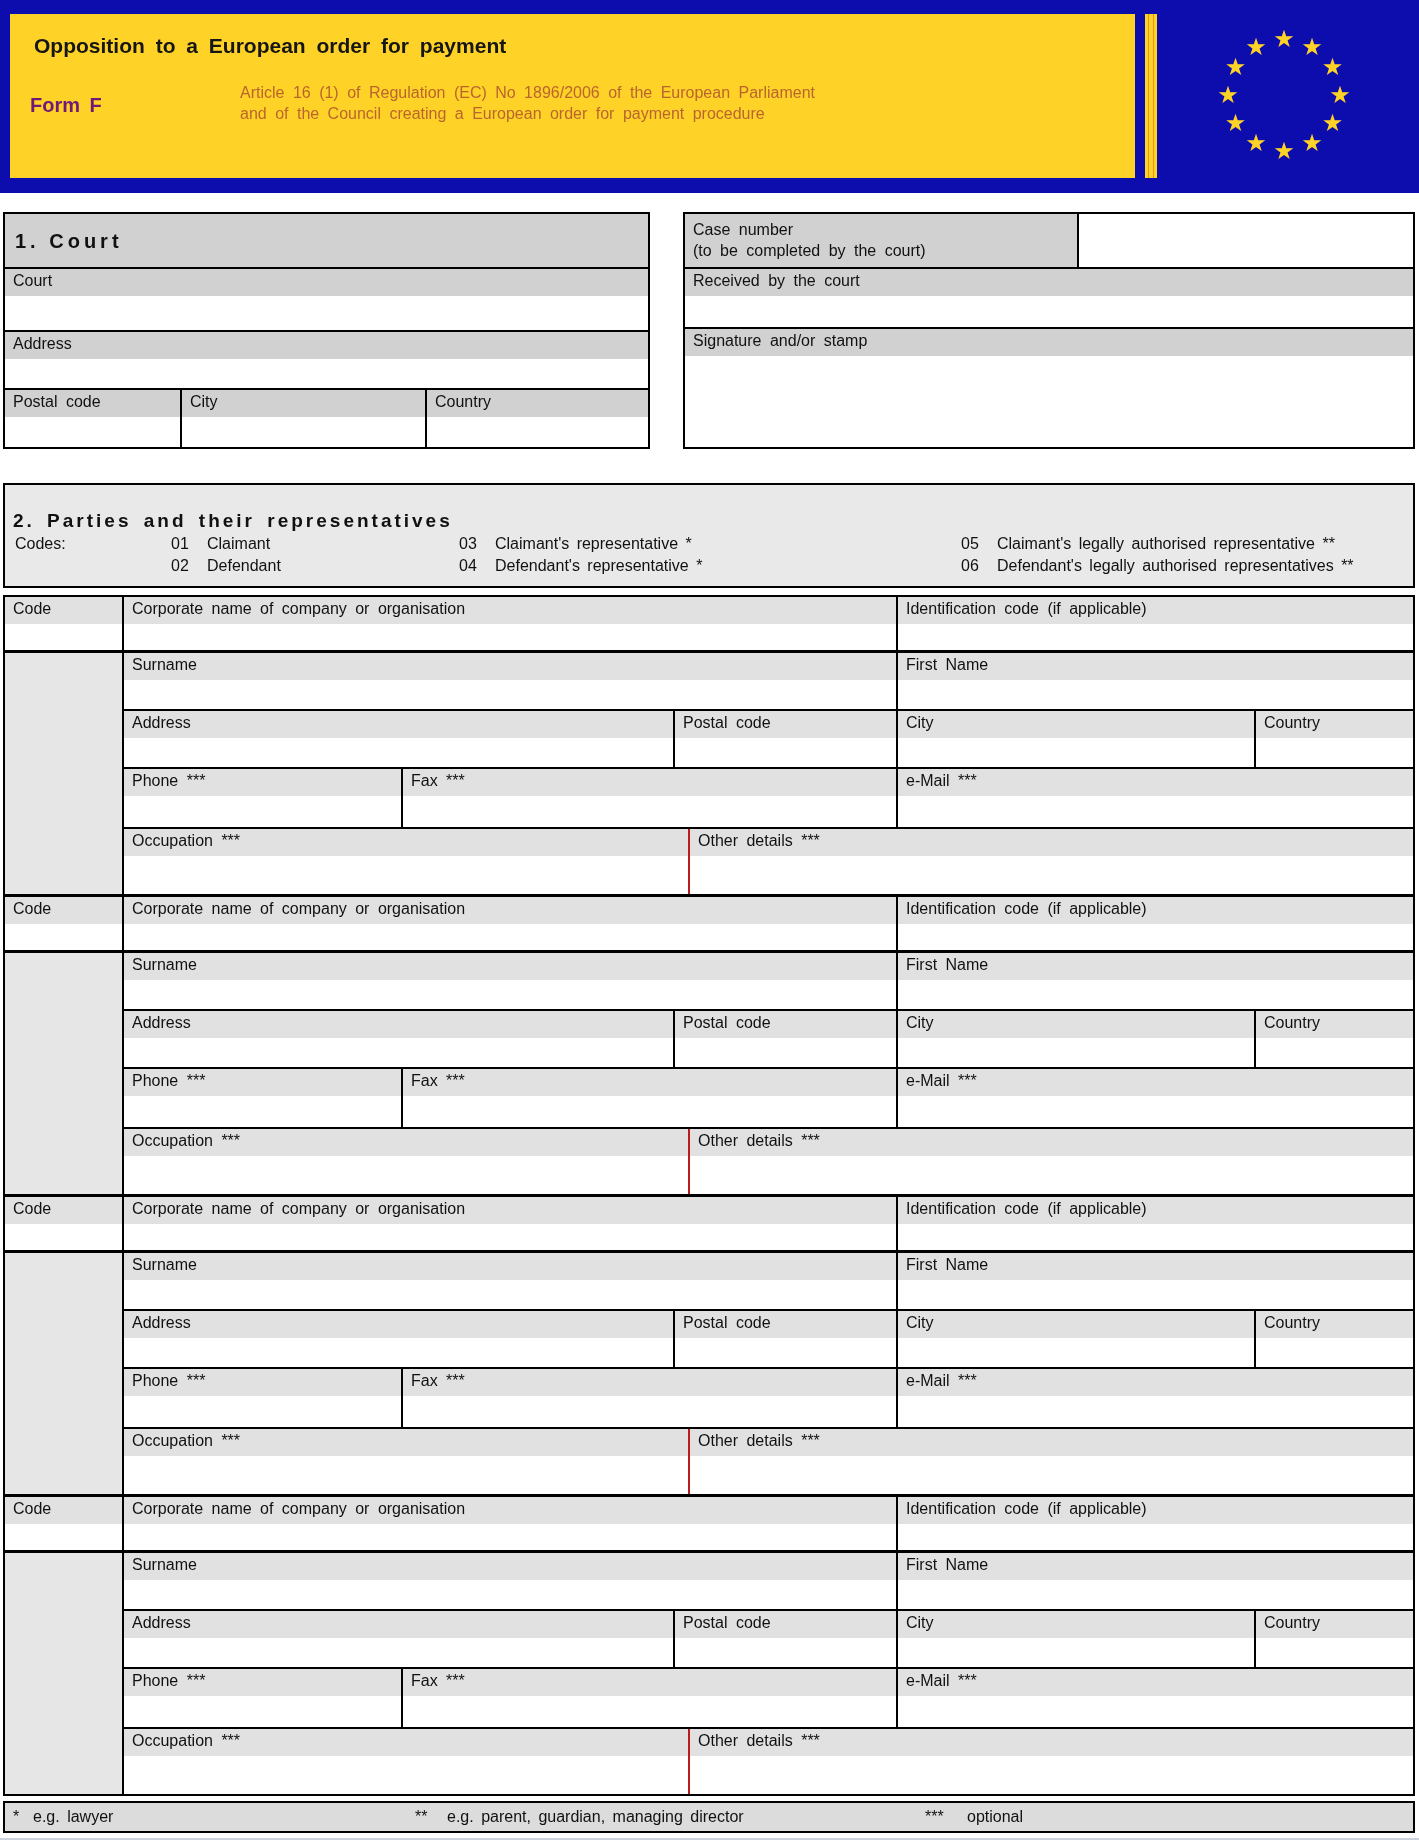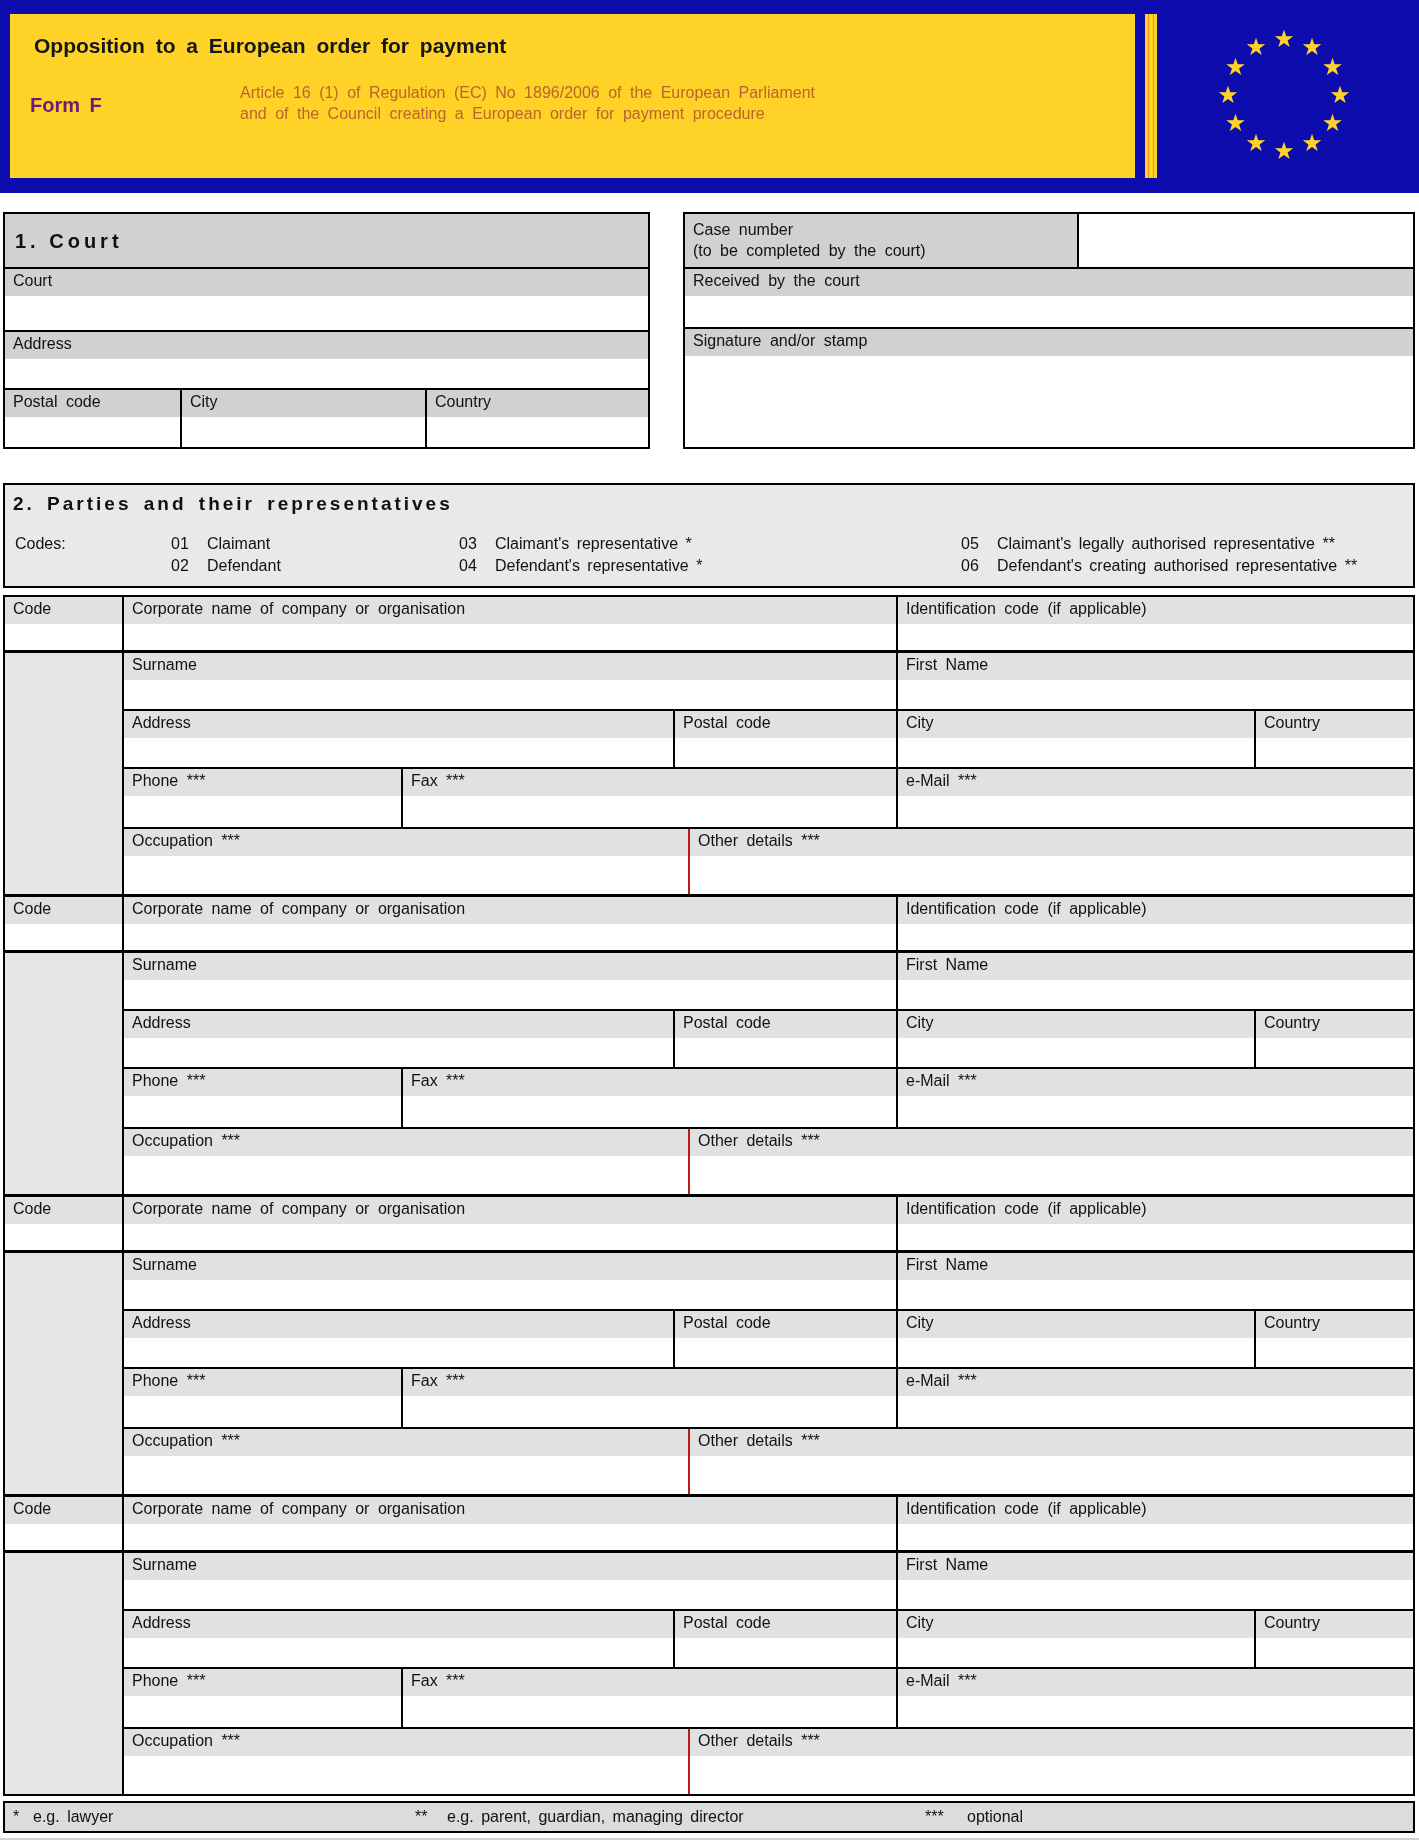--- a/index.html
+++ b/index.html
@@ -48,21 +48,21 @@
   .s1r-case-label { width:394px; background:#d1d1d1; border-right:2px solid #000;
     font-size:16px; line-height:21px; padding:5px 0 0 8px; word-spacing:4px; }
   .s1r-case-input { flex:1; background:#fff; }
   .s1r-received-label { height:27px; }
   .s1r-received-input { height:33px; border-bottom:2px solid #000; }
   .s1r-signature-label { height:27px; }
   .s1r-signature-space { height:91px; background:#fff; }
 
   
   .s2-head { left:3px; top:483px; width:1412px; height:105px; background:#e9e9e9; }
-  .s2-heading { position:absolute; left:8px; top:8px; font-size:19px; font-weight:bold; letter-spacing:3px; word-spacing:4px; }
+  .s2-heading { position:absolute; left:8px; top:25px; font-size:19px; font-weight:bold; letter-spacing:3px; word-spacing:4px; }
   .codes-label { position:absolute; left:10px; top:50px; font-size:16px; }
   .code-entry { position:absolute; font-size:16px; word-spacing:3px; white-space:nowrap; }
   .code-entry .num { display:inline-block; width:36px;margin-left:36px; }
   .ce-1 { left:130px; top:50px; } .ce-2 { left:130px; top:72px; }
   .ce-3 { left:418px; top:50px; } .ce-4 { left:418px; top:72px; }
   .ce-5 { left:920px; top:50px; } .ce-6 { left:920px; top:72px; }
 
   
   .party-table { left:3px; top:595px; width:1412px; border:2px solid #000; background:#22c55e; }
   .party-block { border-bottom:3px solid #000; }
@@ -171,21 +171,21 @@
   </div>
 
   <div class="abs box s2-head" style="background:#e9e9e9;">
     <div class="s2-heading">2. Parties and their representatives</div>
     <div class="codes-label">Codes:</div>
     <div class="code-entry ce-1"><span class="num">01</span><span>Claimant</span></div>
     <div class="code-entry ce-2"><span class="num">02</span><span>Defendant</span></div>
     <div class="code-entry ce-3"><span class="num">03</span><span>Claimant's representative *</span></div>
     <div class="code-entry ce-4"><span class="num">04</span><span>Defendant's representative *</span></div>
     <div class="code-entry ce-5"><span class="num">05</span><span>Claimant's legally authorised representative **</span></div>
-    <div class="code-entry ce-6"><span class="num">06</span><span>Defendant's creating authorised representative **</span></div>
+    <div class="code-entry ce-6"><span class="num">06</span><span>Defendant's legally authorised representatives **</span></div>
   </div>
 
   <div class="abs party-table" id="party-table">
     <div class="party-block">
       <div class="pb-row1">
         <div class="cell w-code">
           <div class="cell-label">Code</div>
           <div class="cell-input"></div>
         </div>
         <div class="cell w-corp">

